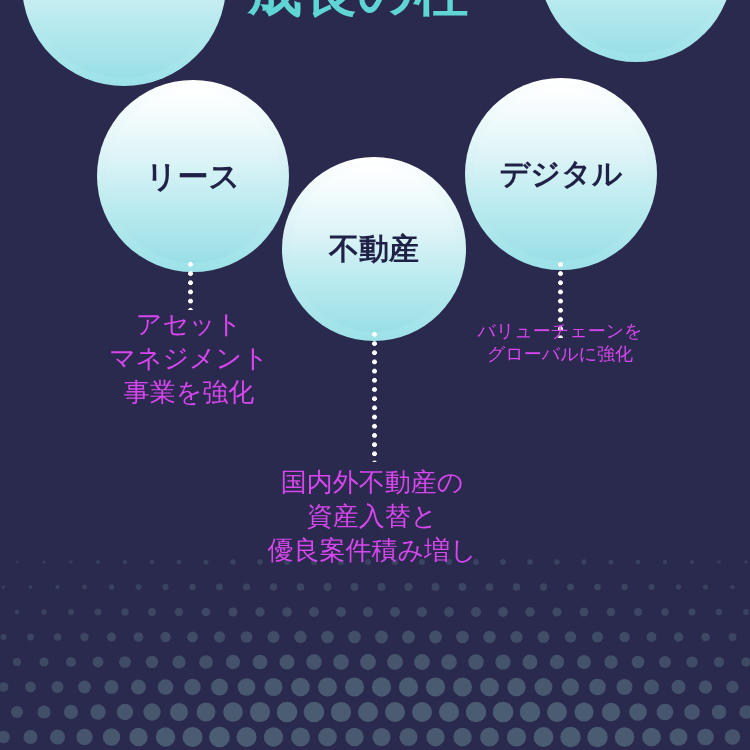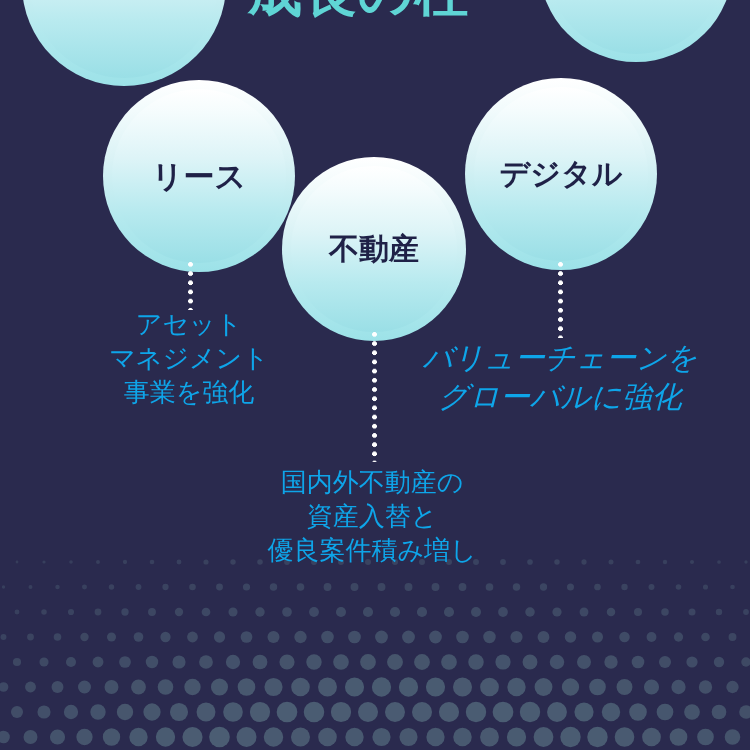--- a/index.html
+++ b/index.html
@@ -72,21 +72,21 @@
     position: absolute;
     width: 5px;
     background-image: radial-gradient(circle at 2.5px 2.5px, #ffffff 2.2px, rgba(255,255,255,0) 2.6px);
     background-size: 5px 9.2px;
     background-repeat: repeat-y;
   }
 
   
   .caption {
     position: absolute;
-    color: #0ea5e9;
+    color: #d946ef;
     text-align: center;
     line-height: 1.30;
     white-space: pre-line;
   }
 </style>
 </head>
 <body>
 
 <div id="stage">
 
@@ -360,21 +360,21 @@
     <div class="inner" style="left:8px; top:8px; right:8px; bottom:8px;"></div>
 
   </div>
 
   <div class="bubble" style="left:539px; top:-132px; width:194px; height:194px;">
     <div class="ring"></div>
     <div class="inner" style="left:8px; top:8px; right:8px; bottom:8px;"></div>
 
   </div>
 
-  <div class="bubble" style="left:103px; top:80px; width:192px; height:192px;align-items:center;">
+  <div class="bubble" style="left:97px; top:80px; width:192px; height:192px;align-items:center;">
     <div class="ring"></div>
     <div class="inner" style="left:9px; top:9px; right:9px; bottom:9px;"></div>
     <div class="blabel" style="font-size:31px;">リース</div>
   </div>
 
   <div class="bubble" style="left:282px; top:157px; width:184px; height:184px;">
     <div class="ring"></div>
     <div class="inner" style="left:9px; top:9px; right:9px; bottom:9px;"></div>
     <div class="blabel" style="font-size:30px;">不動産</div>
   </div>
@@ -386,20 +386,20 @@
   </div>
 
   <div class="dots" style="left:188px; top:262px; height:48px;"></div>
   <div class="dots" style="left:558px; top:262px; height:76px;"></div>
   <div class="dots" style="left:372px; top:332px; height:130px;"></div>
 
   <div class="caption" style="left:64px; top:308px; width:250px; font-size:26px;">アセット
 マネジメント
 事業を強化</div>
 
-  <div class="caption" style="left:410px; top:338px; width:300px; font-size:30px;font-style:italic;">バリューチェーンを
+  <div class="caption" style="left:410px; top:320px; width:300px; font-size:18px;">バリューチェーンを
 グローバルに強化</div>
 
   <div class="caption" style="left:222px; top:466px; width:300px; font-size:26px;">国内外不動産の
 資産入替と
 優良案件積み増し</div>
 
 </div>
 
 </body></html>

